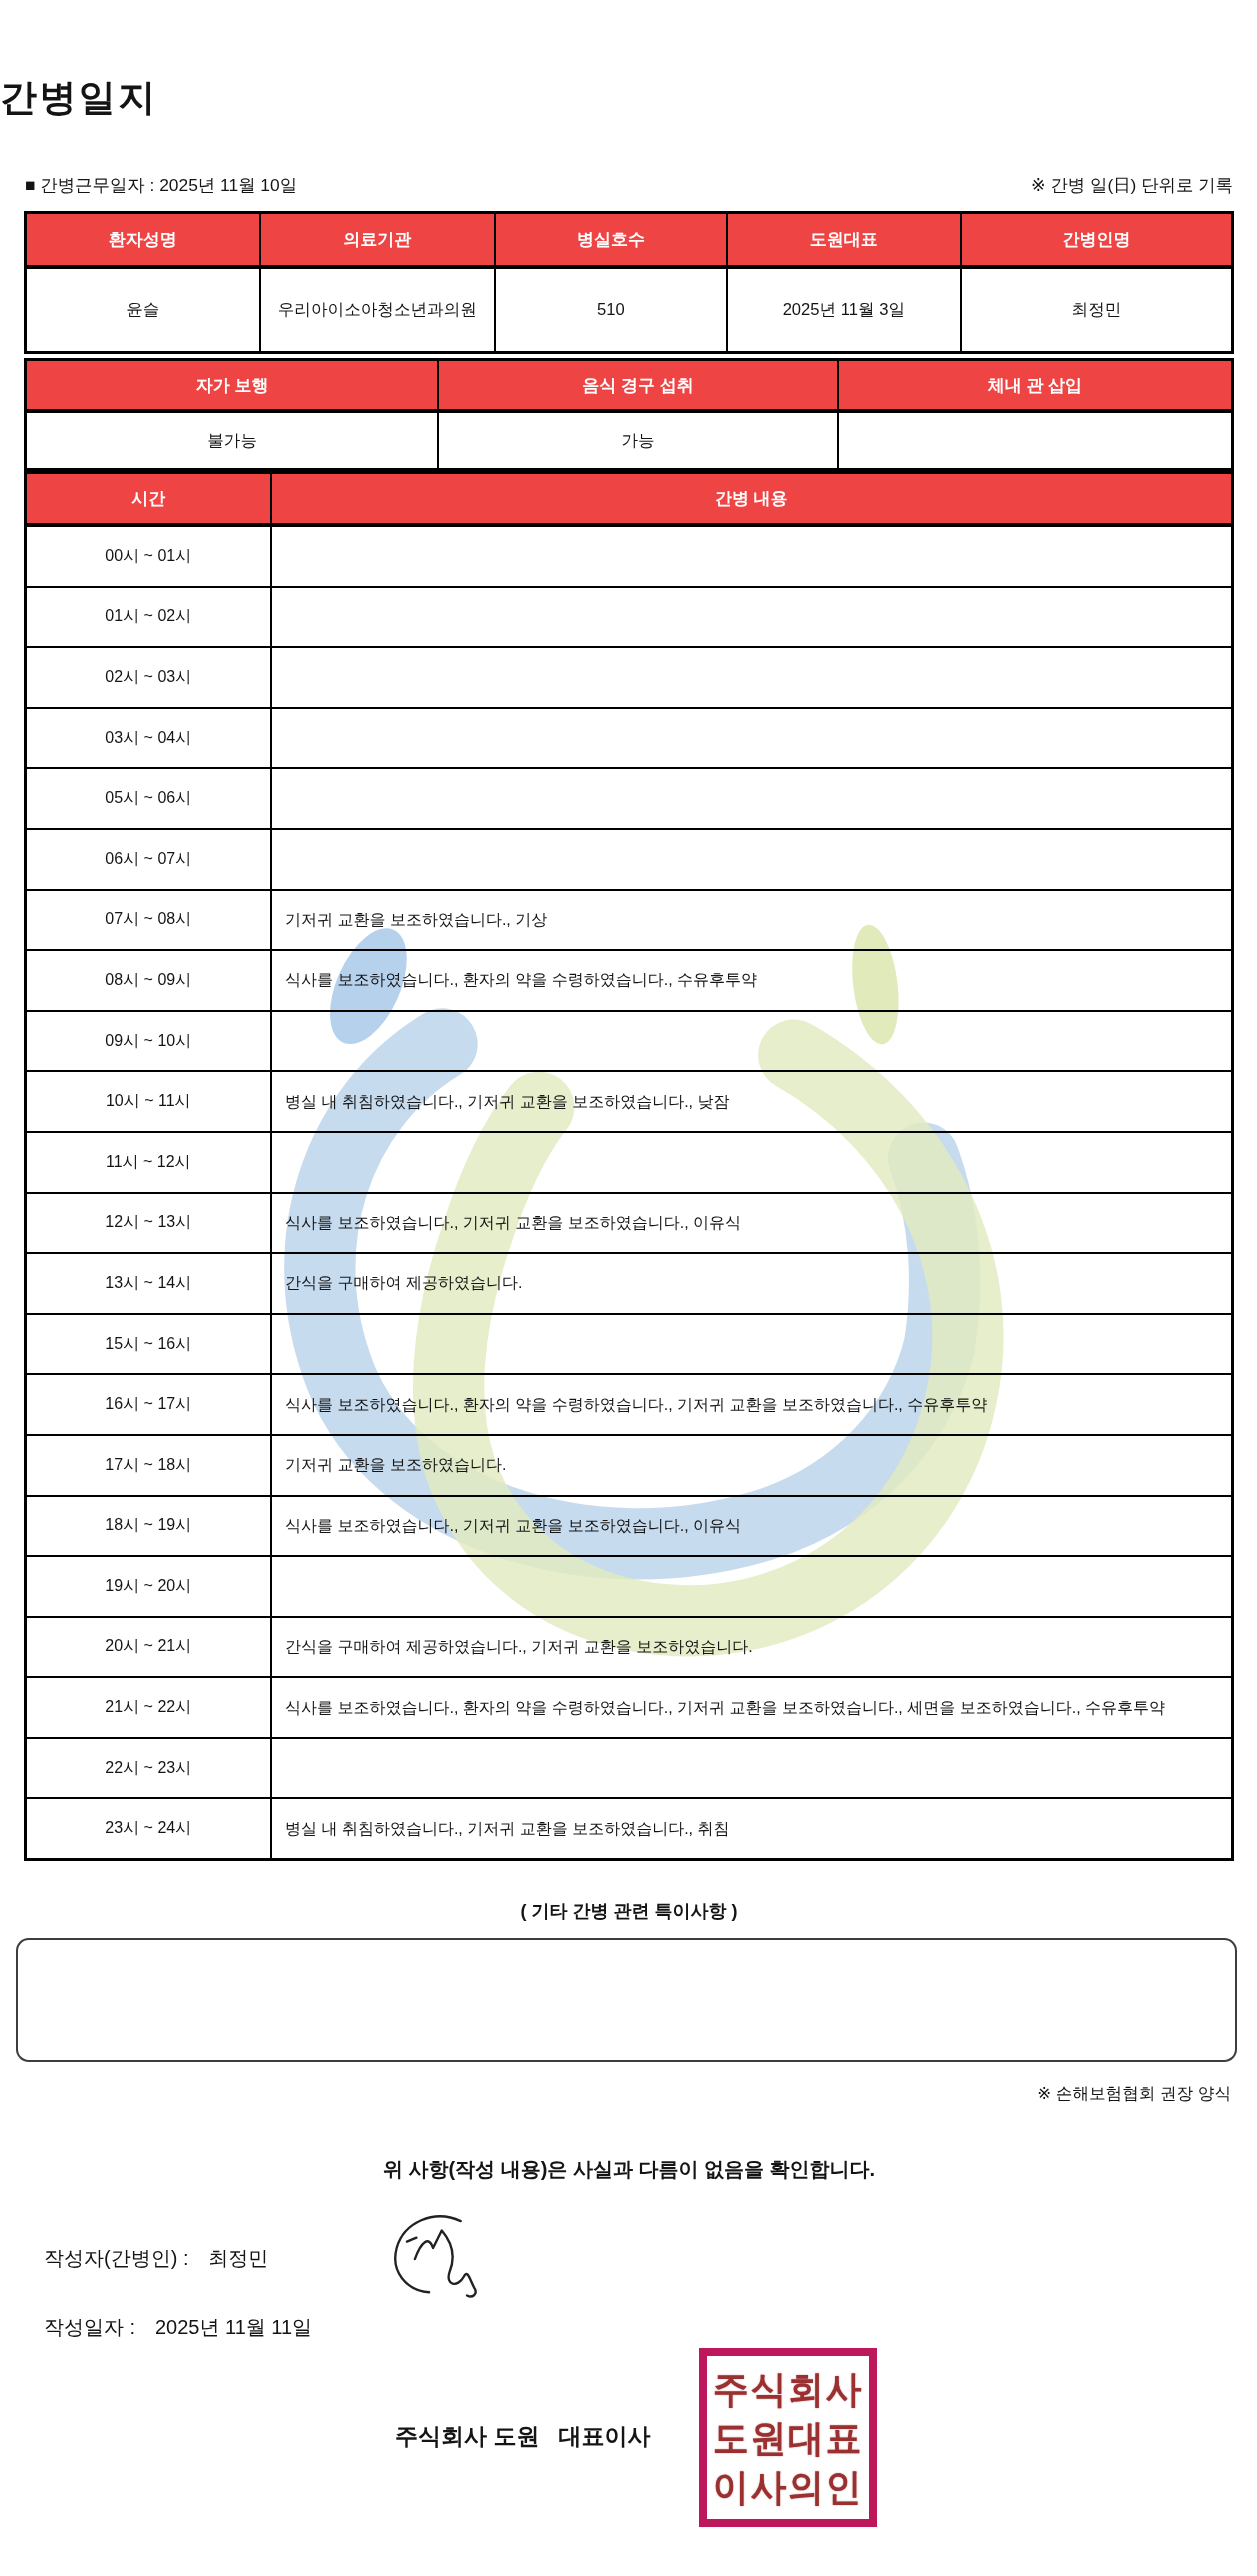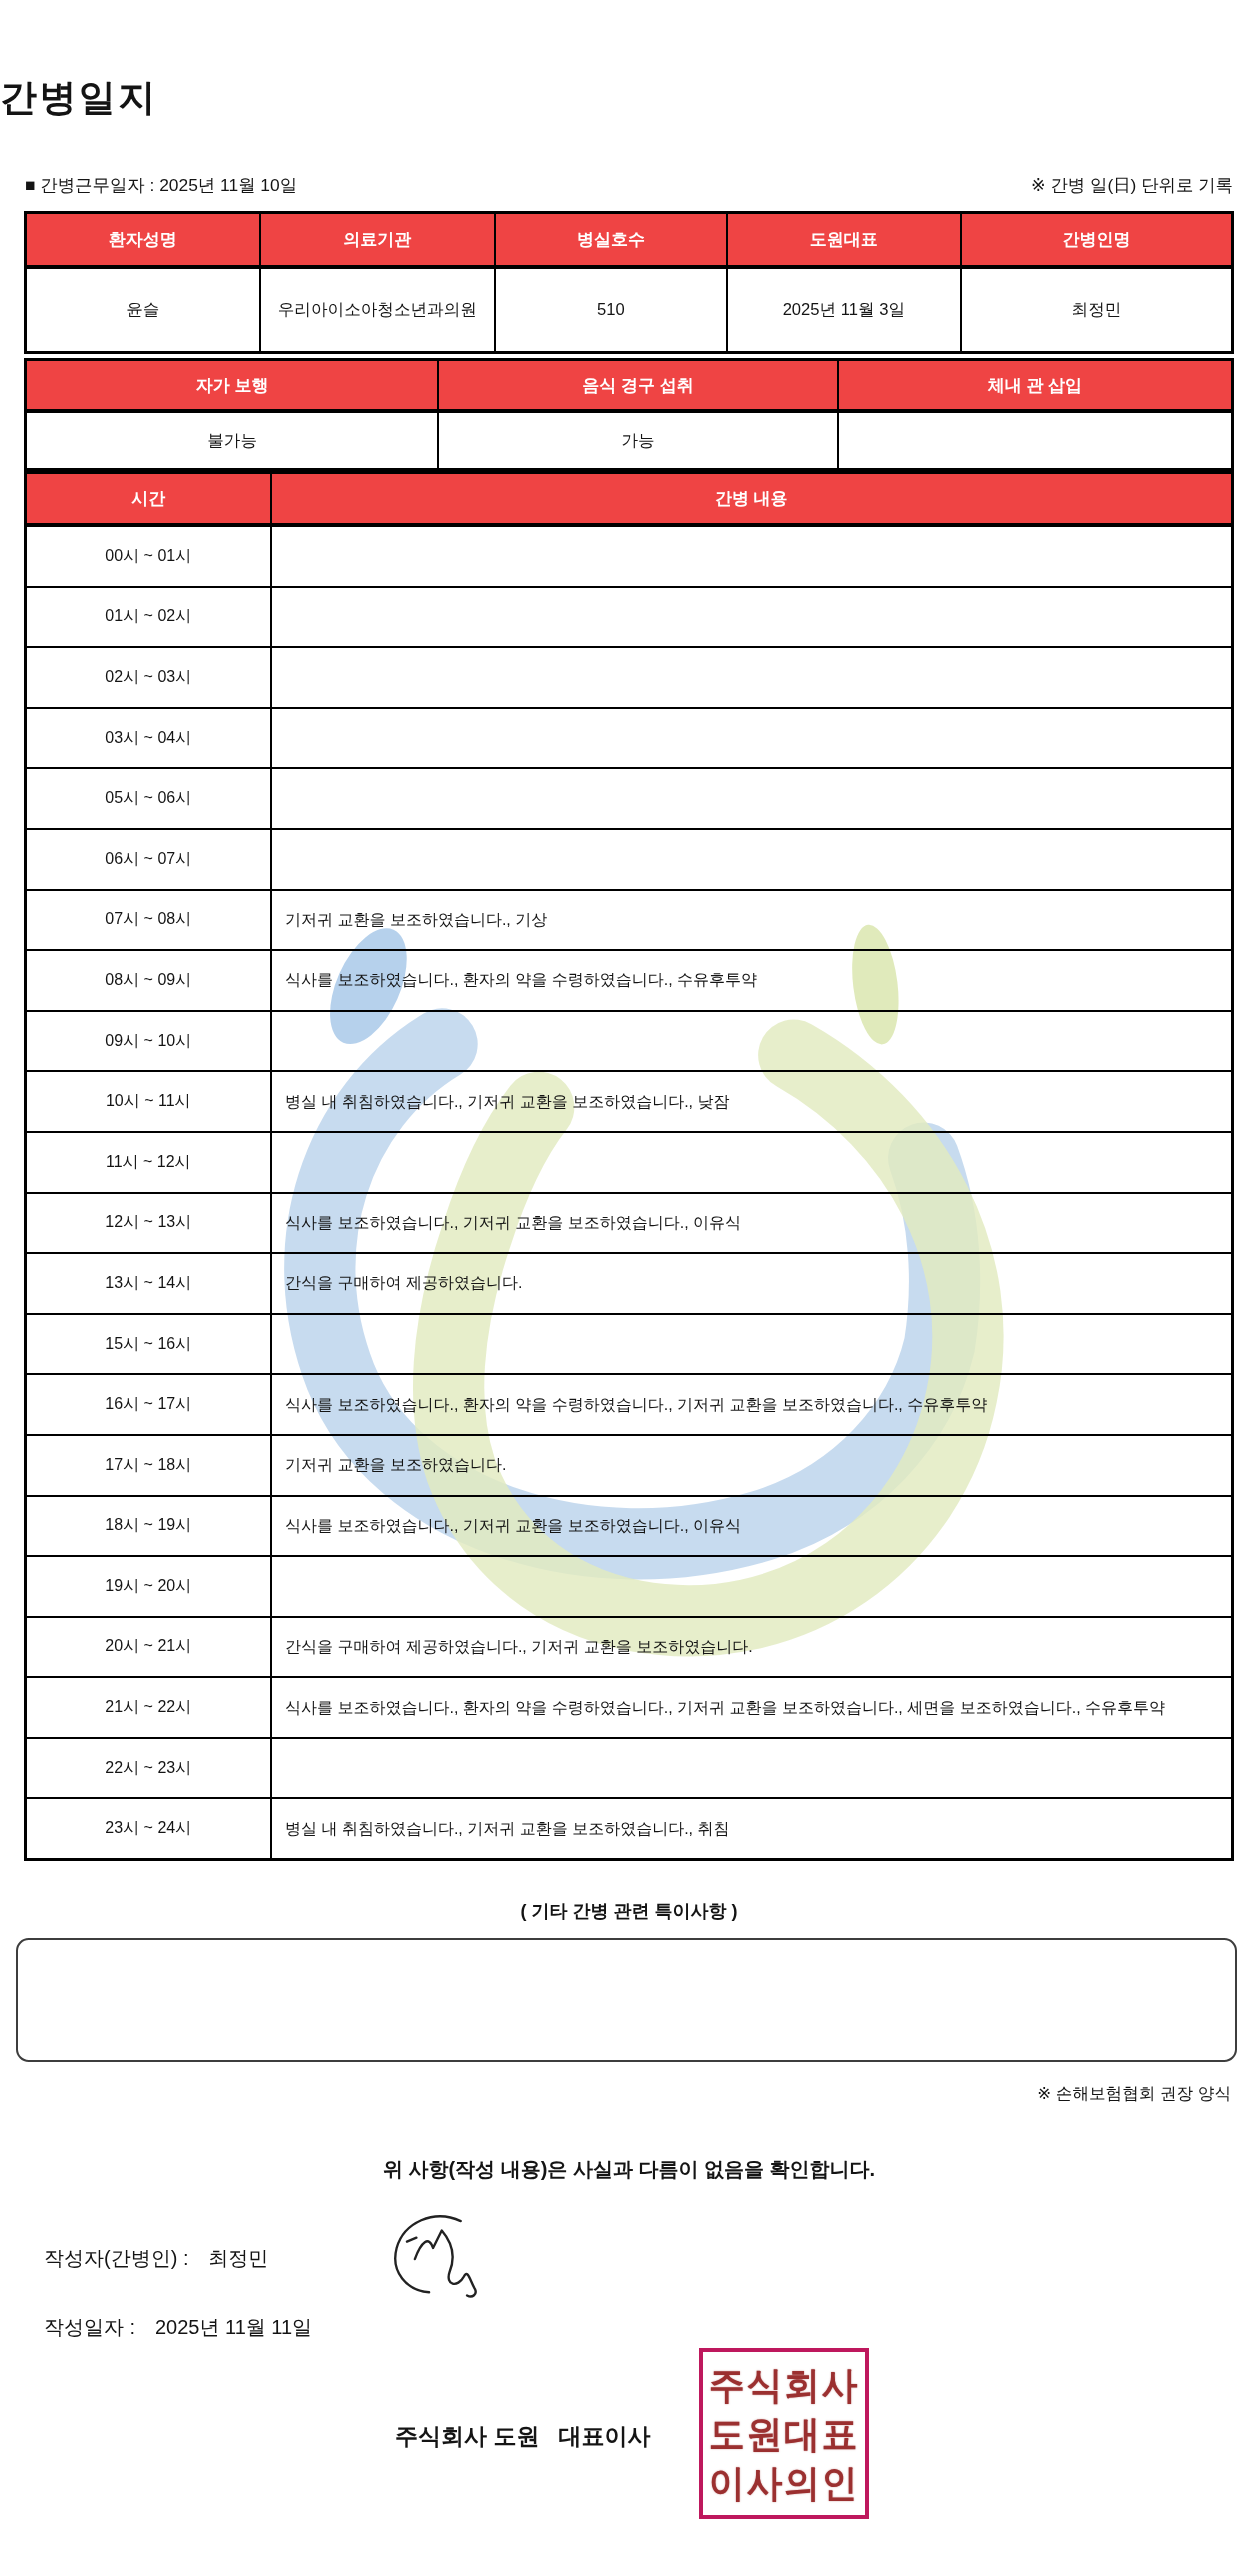--- a/index.html
+++ b/index.html
@@ -61,21 +61,21 @@
   .writer-line { position:absolute; left:44px; top:2245px; font-size:20px; }
   .date-line   { position:absolute; left:44px; top:2314px; font-size:20px; }
   .writer-line .val, .date-line .val { margin-left:14.3px; }
   .signature   { position:absolute; left:383px; top:2210px; }
   .company-line{
     position:absolute; left:379px; top:2421px;
     font-size:23px; font-weight:bold; white-space:pre;margin-left:16px;
   }
   .stamp {
     position:absolute; left:699px; top:2348px; width:162px; height:163px;
-    border:4px solid #be185d; background:#fff;
+    border:8px solid #be185d; background:#fff;
     display:flex; flex-direction:column; justify-content:center; align-items:center;
   }
   .stamp .row {
     font-size:36px; font-weight:bold; color:#9b3030; line-height:49px;
     letter-spacing:1.6px; transform:scaleY(1.04);
     text-shadow:0 0 1.6px rgba(155,48,48,0.55); white-space:nowrap;
   }
 </style>
 </head>
 <body>

